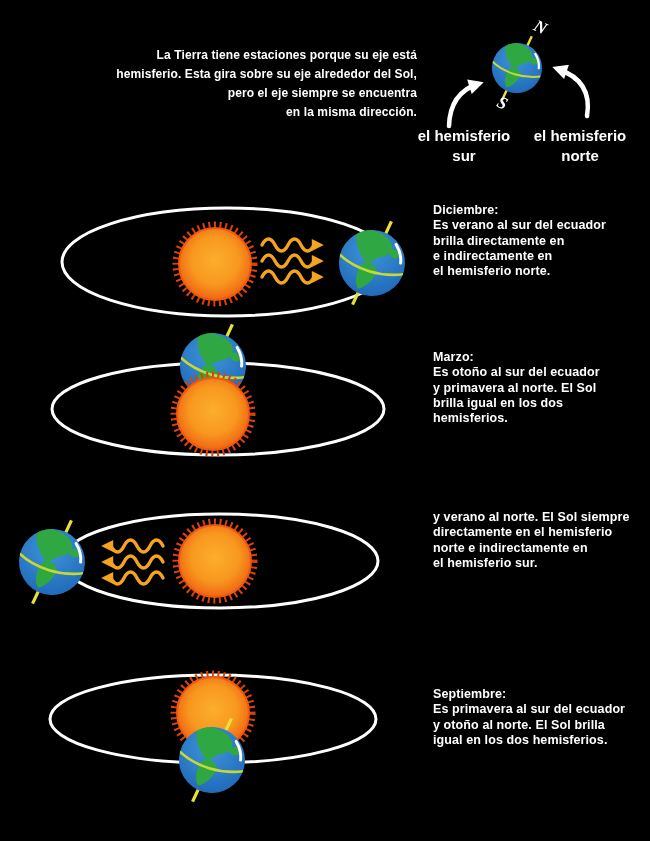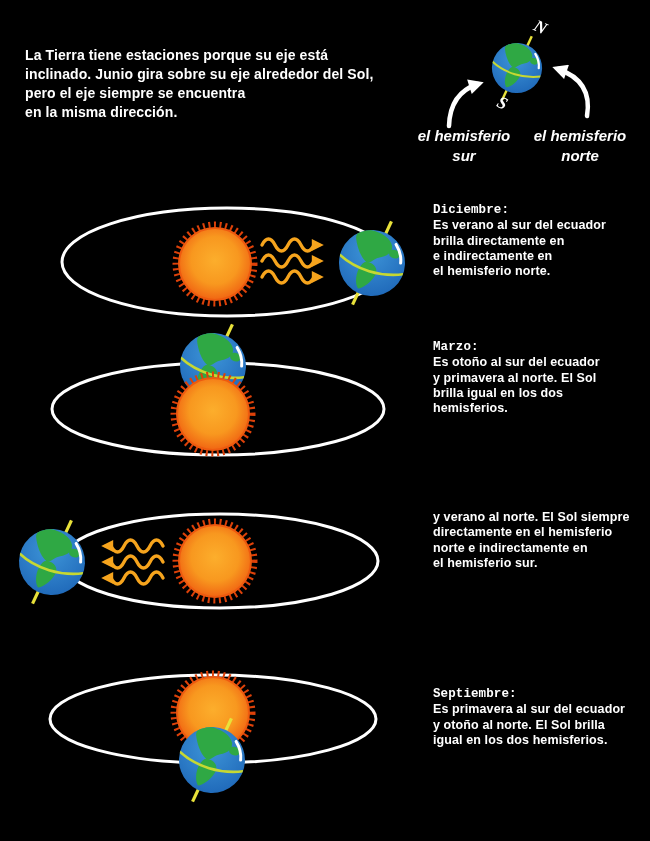--- a/index.html
+++ b/index.html
@@ -1,27 +1,27 @@
 <!DOCTYPE html>
 <html><head>
 <meta charset="utf-8">
 <style>
   html,body{margin:0;padding:0;background:#000;}
   body{width:650px;height:841px;position:relative;overflow:hidden;
        font-family:"Liberation Sans","DejaVu Sans",sans-serif;color:#fff;}
   #stage{position:absolute;left:0;top:0;width:650px;height:841px;}
-  .intro{position:absolute;left:25px;top:46px;width:392px;text-align:left;
-         font-size:14px;font-weight:bold;line-height:19px;letter-spacing:.1px;}
+  .intro{position:absolute;left:25px;top:46px;width:392px;text-align:right;
+         font-size:12px;font-weight:bold;line-height:19px;letter-spacing:.1px;}
   .caption{position:absolute;top:126px;text-align:center;font-size:15px;
-           font-weight:bold;line-height:20px;font-style:italic;}
+           font-weight:bold;line-height:20px;}
   #capL{left:410px;width:108px;}
   #capR{left:523px;width:114px;}
   .season{position:absolute;left:433px;font-size:12.5px;font-weight:bold;
           line-height:15.3px;letter-spacing:.1px;width:205px;}
-  .season .month{margin-bottom:0;font-family:Liberation Mono, monospace;}
+  .season .month{margin-bottom:0;}
   svg text{font-family:"Liberation Serif","DejaVu Serif",serif;
            font-style:italic;font-weight:bold;fill:#fff;}
 </style>
 </head>
 <body>
 
 <svg id="stage" viewBox="0 0 650 841">
   <defs>
     <radialGradient id="gSun" cx="50%" cy="45%" r="60%">
       <stop offset="0%" stop-color="#fcae2c"></stop>
@@ -95,21 +95,21 @@
 
   <g>
     <ellipse cx="213" cy="719" rx="163" ry="44" fill="none" stroke="#fff" stroke-width="3"></ellipse>
     <use href="#sunDef" transform="translate(213,713)"></use>
     <use href="#earthDef" transform="translate(212,760) rotate(25)"></use>
   </g>
 </svg>
 
 <div class="intro">
   <div>La Tierra tiene estaciones porque su eje está</div>
-  <div>inclinado. Junio gira sobre su eje alrededor del Sol,</div>
+  <div>hemisferio. Esta gira sobre su eje alrededor del Sol,</div>
   <div>pero el eje siempre se encuentra</div>
   <div>en la misma dirección.</div>
 </div>
 
 <div id="capL" class="caption">
   <div>el hemisferio</div>
   <div>sur</div>
 </div>
 <div id="capR" class="caption">
   <div>el hemisferio</div>
@@ -117,21 +117,21 @@
 </div>
 
 <div class="season" style="top:203px">
   <div class="month">Diciembre:</div>
   <div>Es verano al sur del ecuador</div>
   <div>brilla directamente en</div>
   <div>e indirectamente en</div>
   <div>el hemisferio norte.</div>
 </div>
 
-<div class="season" style="top:340px">
+<div class="season" style="top:350px">
   <div class="month">Marzo:</div>
   <div>Es otoño al sur del ecuador</div>
   <div>y primavera al norte. El Sol</div>
   <div>brilla igual en los dos</div>
   <div>hemisferios.</div>
 </div>
 
 <div class="season" style="top:510px">
   <div>y verano al norte. El Sol siempre</div>
   <div>directamente en el hemisferio</div>

